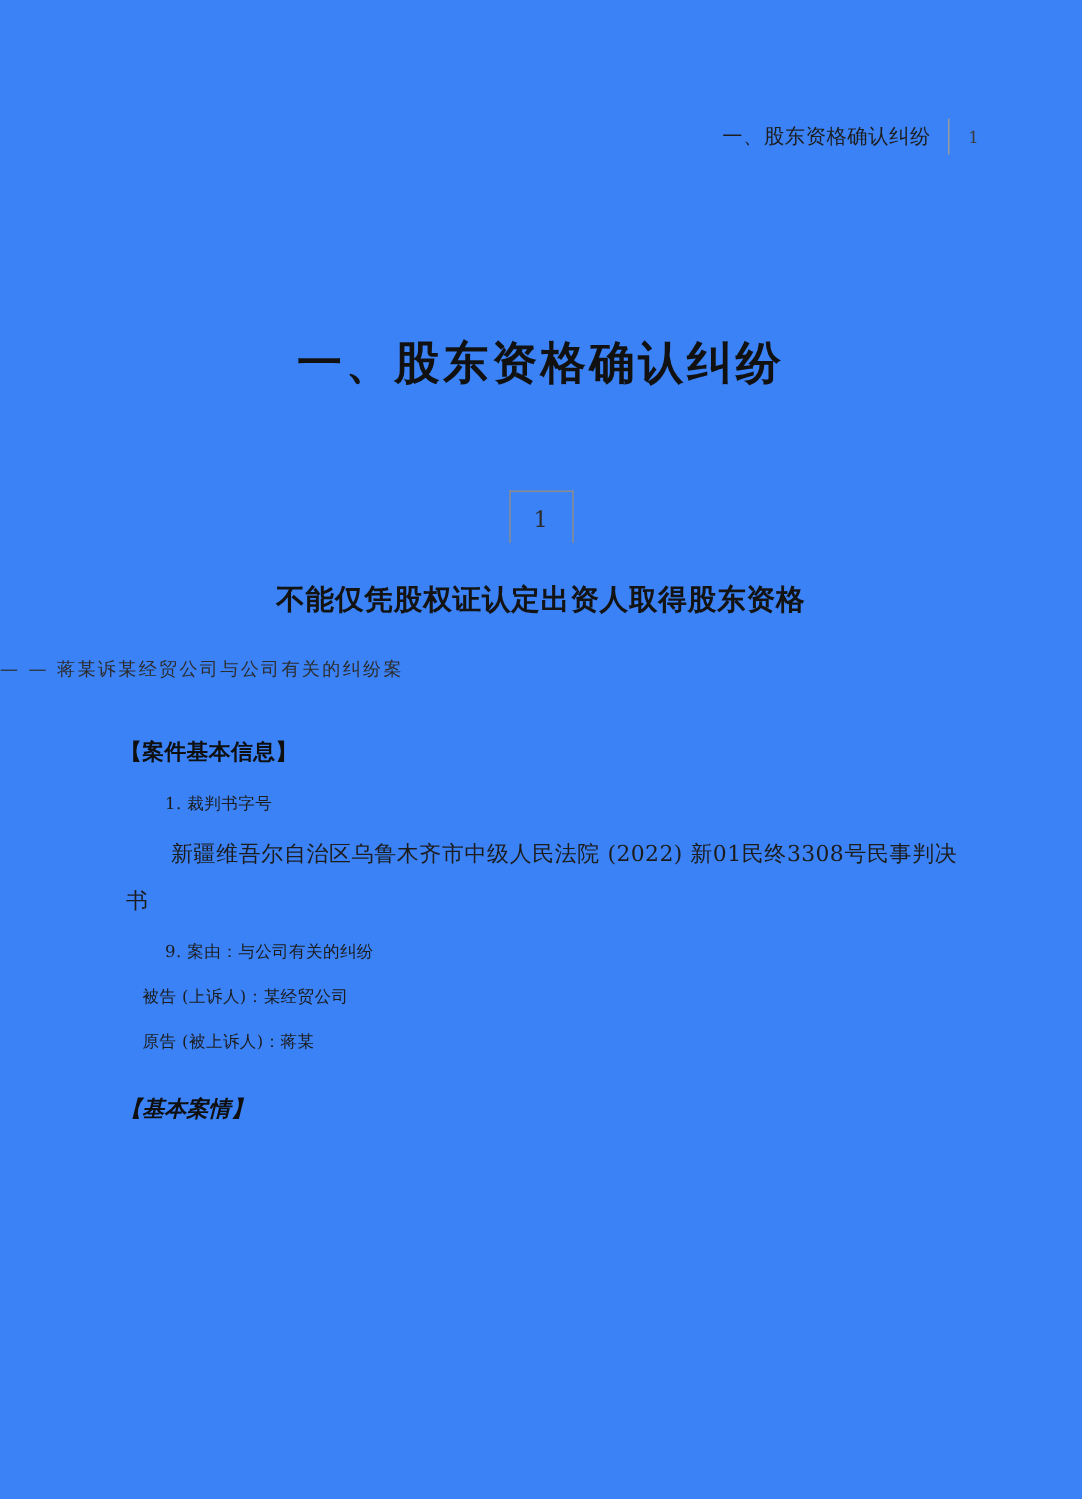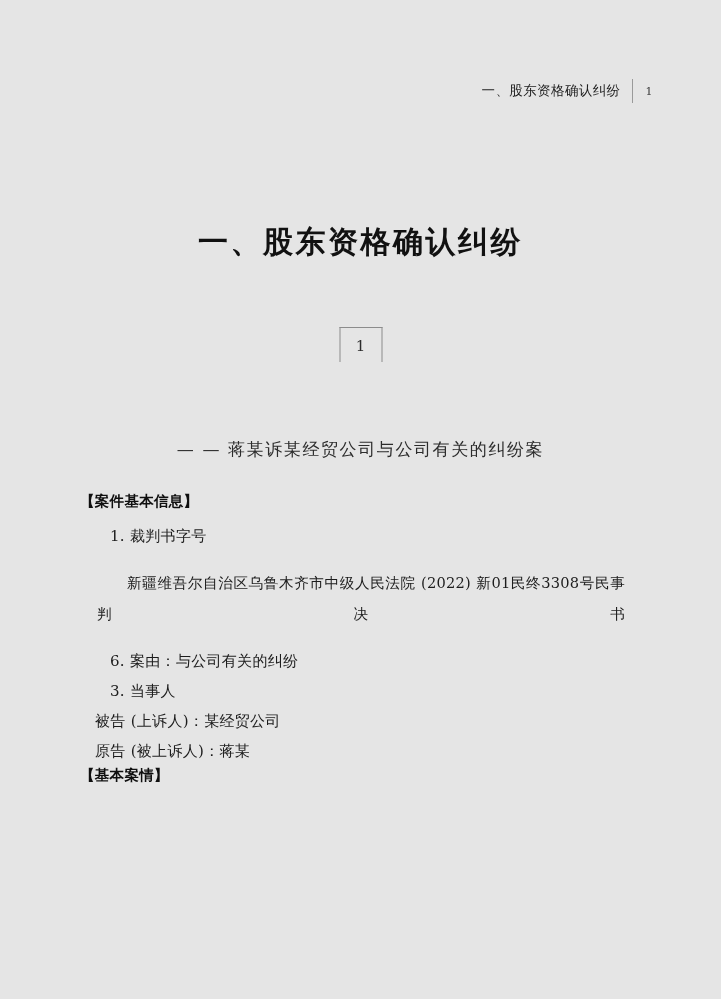--- a/index.html
+++ b/index.html
@@ -8,21 +8,21 @@
     background: #ffffff;
   }
   body {
     font-family: "DejaVu Serif", serif;
     color: #1a1a1a;
   }
   .page {
     position: relative;
     width: 721px;
     height: 999px;
-    background: #e5e5e5;
+    background: #3b82f6;
     overflow: hidden;
     box-sizing: border-box;
   }
 
   
   .running-header {
     position: absolute;
     top: 78px;
     right: 68px;
     display: flex;
@@ -102,66 +102,67 @@
     font-weight: bold;
     font-size: 19px;
     letter-spacing: 0.6px;
     color: #131313;
   }
   .case-subheadline {
     position: absolute;
     top: 438px;
     left: 0;
     width: 100%;
-    text-align: center;
-    font-family: "DejaVu Serif", serif;
-    font-size: 17px;
+    font-family: "DejaVu Serif", serif;
+    font-size: 12px;
     letter-spacing: 1.6px;
     color: #2c2c2c;
   }
 
   
   .content {
     position: absolute;
     top: 492px;
     left: 80px;
     width: 562px;
   }
   .section-heading {
     font-family: "Liberation Sans", sans-serif;
     font-weight: bold;
     font-size: 14.5px;
     color: #0f0f0f;
     letter-spacing: 0.3px;
     margin: 0 0 10px 0;
   }
   .section-heading.spaced-top {
+    margin-top: 20px;
+    font-style: italic;
   }
   .body-line {
     font-family: "DejaVu Serif", serif;
-    font-size: 15px;
+    font-size: 11px;
     line-height: 30px;
     color: #1c1c1c;
     letter-spacing: 0.3px;
     margin: 0;
     text-align: justify;
   }
   .indent-1 {
     text-indent: 15px;
   }
   .indent-2 {
     text-indent: 30px;
   }
   .para {
     font-family: "DejaVu Serif", serif;
     font-size: 14.6px;
     line-height: 30.5px;
     color: #1c1c1c;
     letter-spacing: 0.25px;
-    margin: 17px;
+    margin: 4px;
     text-align: justify;
     text-align-last: justify;
     text-indent: 30px;
     word-break: break-all;
   }
   .highlight {
     background: #1ce9e9;
     color: #111111;
     padding: 1px 0;
   }
@@ -176,30 +177,30 @@
     <div class="running-header-rule"></div>
     <div class="running-header-page">1</div>
   </div>
 
   <div class="chapter-title">一、股东资格确认纠纷</div>
 
   <div class="case-number-box">
     <span>1</span>
   </div>
 
+  <div class="case-headline">不能仅凭股权证认定出资人取得股东资格</div>
   <div class="case-subheadline">— — 蒋某诉某经贸公司与公司有关的纠纷案</div>
 
   <div class="content">
 
     <p class="section-heading">【案件基本信息】</p>
 
     <p class="body-line indent-2">1. 裁判书字号</p>
     <p class="para">新疆维吾尔自治区乌鲁木齐市中级人民法院 (2022) 新01民终3308号民事判决书</p>
-    <p class="body-line indent-2">6. 案由：与公司有关的纠纷</p>
-    <p class="body-line indent-2">3. 当事人</p>
+    <p class="body-line indent-2">9. 案由：与公司有关的纠纷</p>
     <p class="body-line indent-1">被告 (上诉人)：某经贸公司</p>
     <p class="body-line indent-1">原告 (被上诉人)：蒋某</p>
 
     <p class="section-heading spaced-top">【基本案情】</p>
 
 
   </div>
 
 </div>
 

